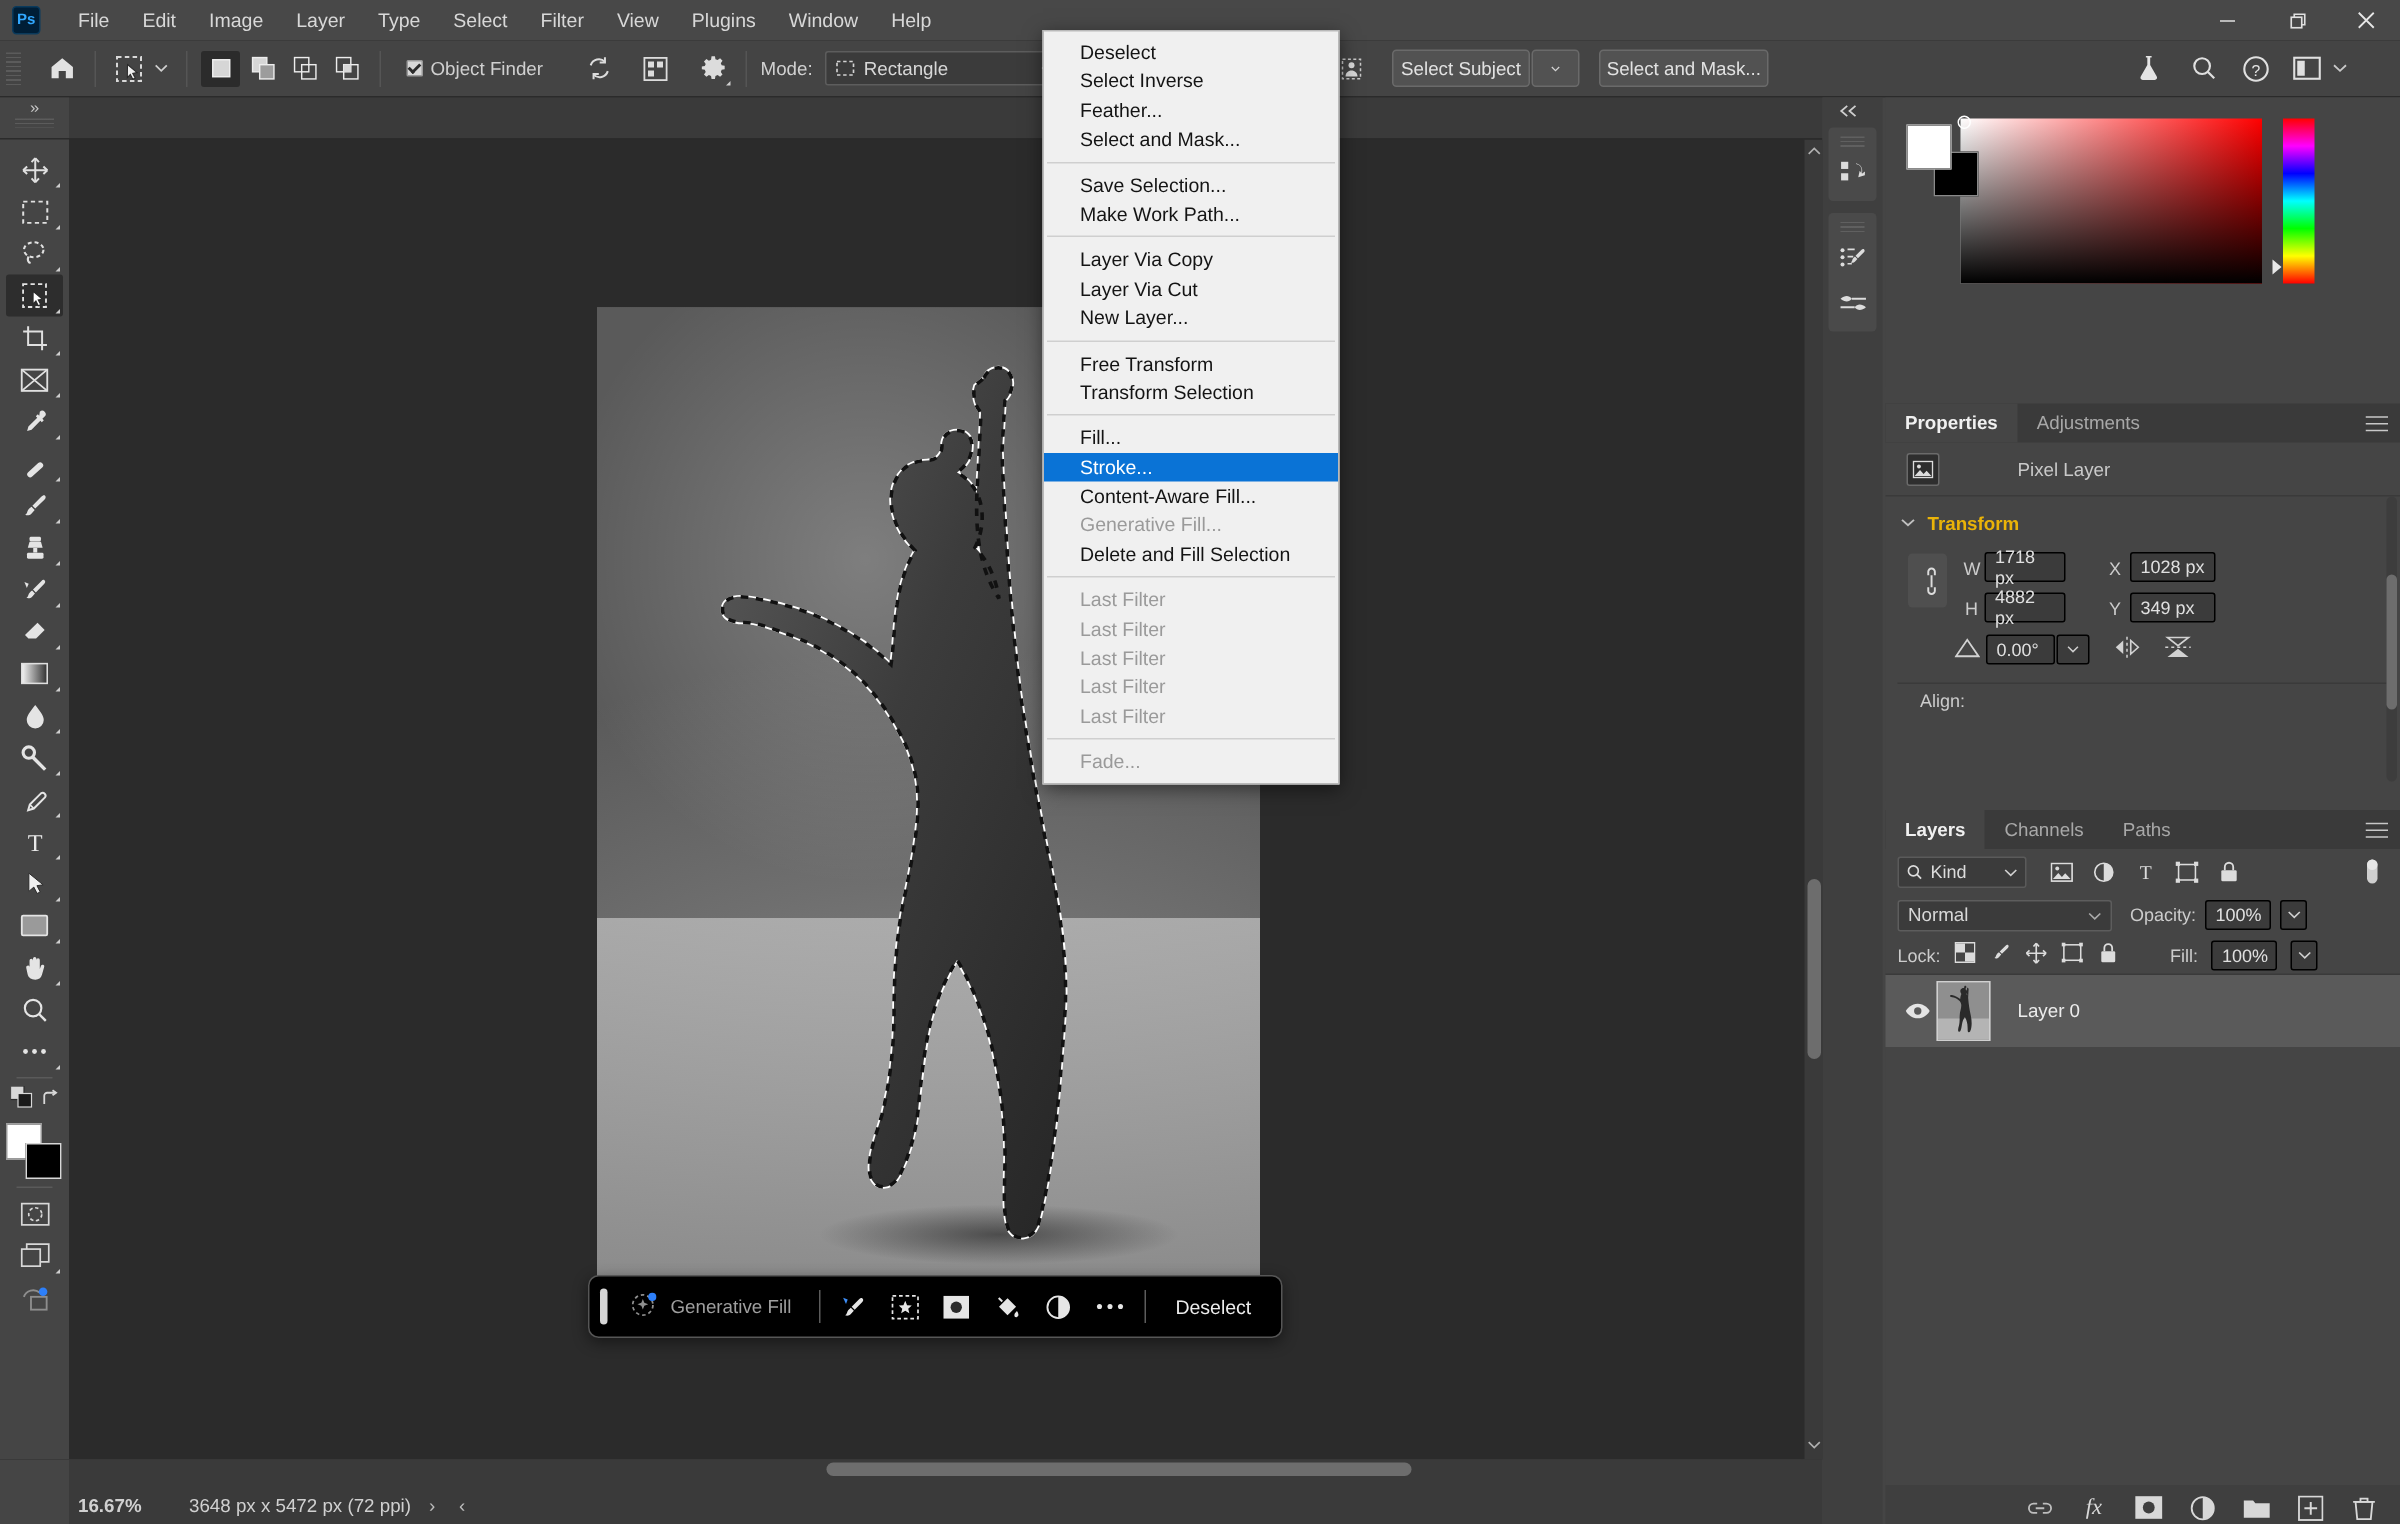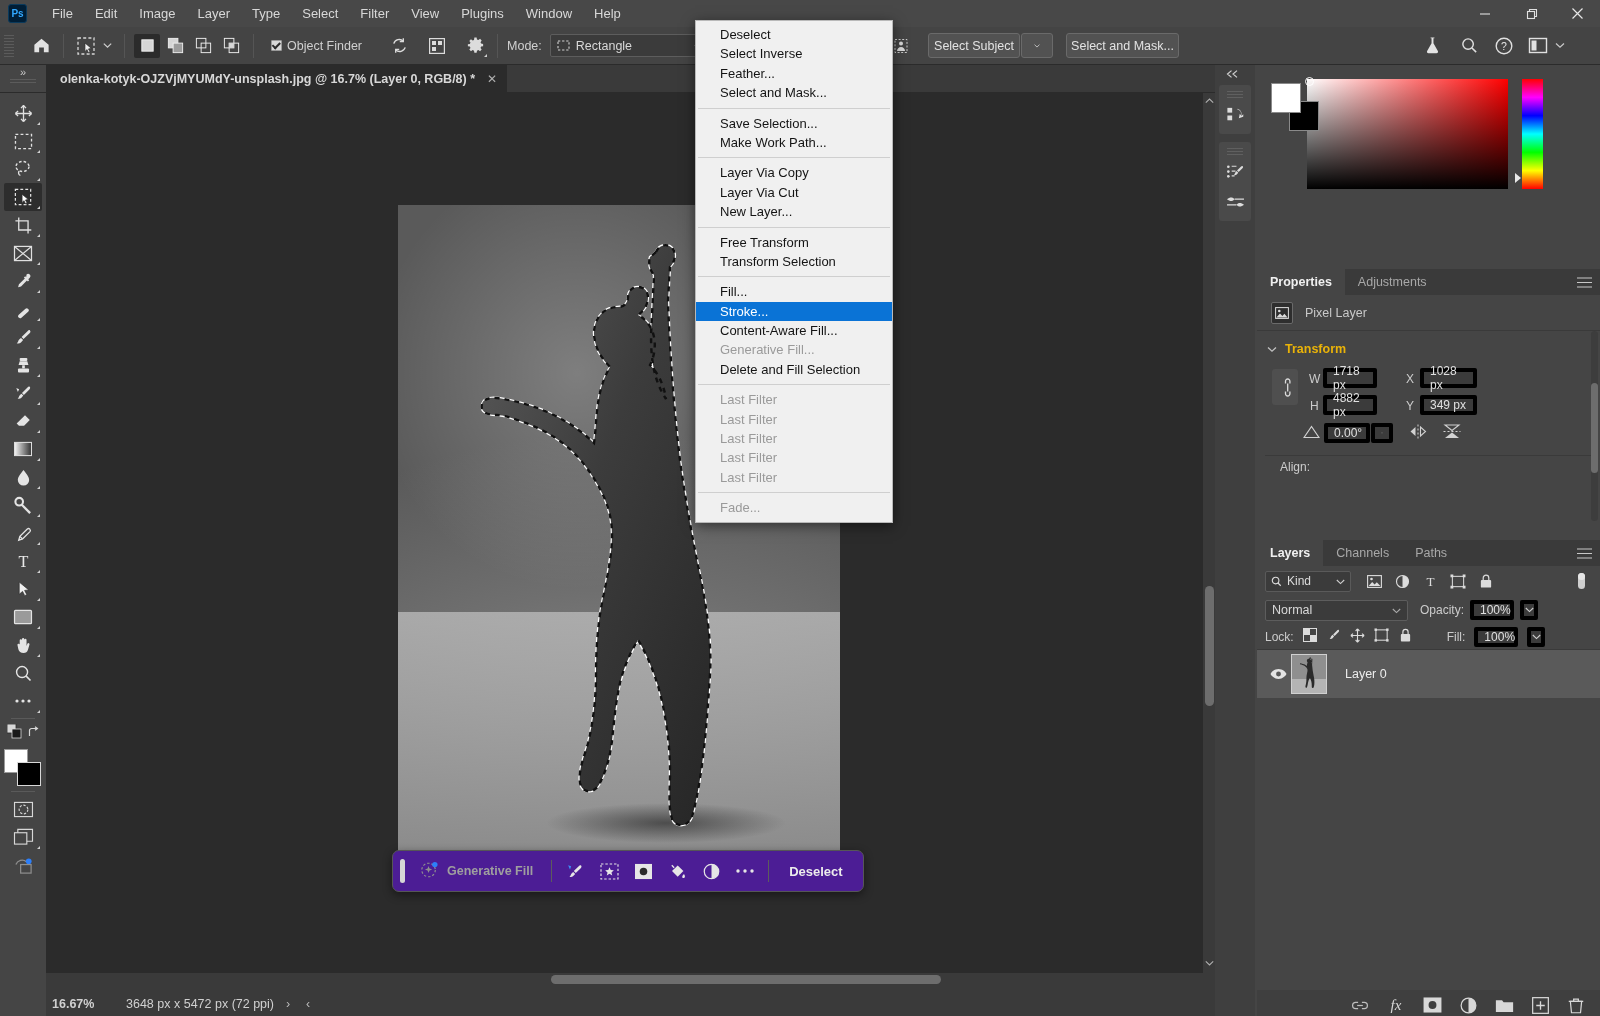--- a/index.html
+++ b/index.html
@@ -103,24 +103,23 @@
   #photo .glow{
     position:absolute;left:-10%;top:-6%;width:120%;height:80%;
     background:radial-gradient(ellipse 55% 60% at 42% 40%, rgba(255,255,255,.22), rgba(255,255,255,0) 70%);
   }
   
   #dancer{position:absolute;left:0;top:0;width:442px;height:646px;}
 
   
   #ctxbar{
     position:absolute;left:346px;top:757px;height:42px;
-    background:#4c1d95;border:1px solid #565656;border-radius:7px;
+    background:#000000;border:1px solid #565656;border-radius:7px;
     display:flex;align-items:center;padding:0 6px 0 4px;
     box-shadow:0 3px 10px rgba(0,0,0,.45);
-    font-weight:bold;
   }
   #ctxbar .handle{width:5px;height:24px;border-radius:3px;background:#d6d6d6;margin:0 8px 0 3px;}
   .ctx-genfill{display:flex;align-items:center;height:30px;padding:0 12px 0 6px;border-radius:4px;color:#9f9f9f;}
   .ctx-icon{width:34px;height:30px;display:flex;align-items:center;justify-content:center;color:#e6e6e6;border-radius:3px;}
   .ctx-sep{width:1px;height:22px;background:#5c5c5c;margin:0 6px;}
   .ctx-deselect{height:30px;padding:0 14px;display:flex;align-items:center;color:#ececec;font-size:13px;border-radius:3px;}
 
   
   .vscroll{position:absolute;right:0;top:0;width:13px;height:880px;background:#3a3a3a;border-left:1px solid #2b2b2b;}
   .vscroll .thumb{position:absolute;left:2px;width:9px;background:#6d6d6d;border-radius:5px;}
@@ -160,26 +159,26 @@
       linear-gradient(to top, #000 0%, rgba(0,0,0,0) 100%),
       linear-gradient(to right, #ffffff 0%, #ff0000 100%);
   }
   .huestrip{position:absolute;left:265px;top:14px;width:21px;height:110px;
     background:linear-gradient(to bottom,#ff0000,#ff00ff,#0000ff,#00ffff,#00ff00,#ffff00,#ff0000);}
   .huemark{position:absolute;left:258px;top:108px;width:0;height:0;
     border-top:5px solid transparent;border-bottom:5px solid transparent;border-left:6px solid #e8e8e8;}
 
   
   #propspanel{top:204px;height:265px;}
-  .prop-head{display:flex;align-items:center;height:36px;padding-left:14px;border-bottom:1px solid #3a3a3a;}
+  .prop-head{display:flex;align-items:center;height:36px;padding-left:14px;border-bottom:1px solid #3a3a3a;gap:40px;}
   .prop-head .thumbicon{width:22px;height:22px;background:#2e2e2e;border:1px solid #6a6a6a;border-radius:2px;
     display:flex;align-items:center;justify-content:center;margin-right:12px;}
   .sectitle{display:flex;align-items:center;height:28px;padding-left:10px;font-weight:bold;color:#eab308;font-size:12.5px;}
   .sectitle .chev{margin-right:8px;color:#c0c0c0;font-size:10px;}
-  .field{height:20px;background:#3b3b3b;border:4px solid #000000;border-radius:2px;
+  .field{height:20px;background:#3b3b3b;border:1px solid #000000;border-radius:2px;
     display:flex;align-items:center;padding:0 6px;color:#e0e0e0;font-size:12px;}
   .flabel{color:#cccccc;font-size:12px;}
   .linkbtn{width:26px;height:36px;background:#4f4f4f;border-radius:3px;display:flex;align-items:center;justify-content:center;}
 
   
   #layerspanel{top:475px;height:480px;}
   .filterrow{display:flex;align-items:center;height:30px;padding:0 8px;gap:6px;}
   .kindbox{width:86px;height:21px;background:#3b3b3b;border:1px solid #5a5a5a;border-radius:2px;
     display:flex;align-items:center;padding:0 5px;gap:5px;color:#dcdcdc;font-size:12px;}
   .filtericon{width:22px;height:22px;display:flex;align-items:center;justify-content:center;color:#dcdcdc;}
@@ -376,24 +375,20 @@
     <svg width="10" height="7" viewBox="0 0 10 7">
         <path d="M1 1.5L5 5.2 9 1.5" fill="none" stroke="#c9c9c9" stroke-width="1.2"></path>
       </svg>
   </div>
 </div>
 
 <div id="tabbar">
   <div class="leftcol">
     <div class="chev">»</div>
     <div class="grip" style="margin:0;width:26px;height:6px"></div>
-  </div>
-  <div id="doctab">
-    <span>olenka-kotyk-OJZVjMYUMdY-unsplash.jpg @ 16.7% (Layer 0, RGB/8) *</span>
-    <span class="close">✕</span>
   </div>
 </div>
 
 <div id="toolbar">
   <div class="tool">
     <svg width="19" height="19" viewBox="0 0 20 20" fill="none" stroke="#e0e0e0" stroke-width="1.4">
         <path d="M10 1.5v17M1.5 10h17"></path>
         <path d="M10 1.5l-2.6 2.8M10 1.5l2.6 2.8M10 18.5l-2.6-2.8M10 18.5l2.6-2.8M1.5 10l2.8-2.6M1.5 10l2.8 2.6M18.5 10l-2.8-2.6M18.5 10l-2.8 2.6"></path>
       </svg>
     <span class="tri"></span>

